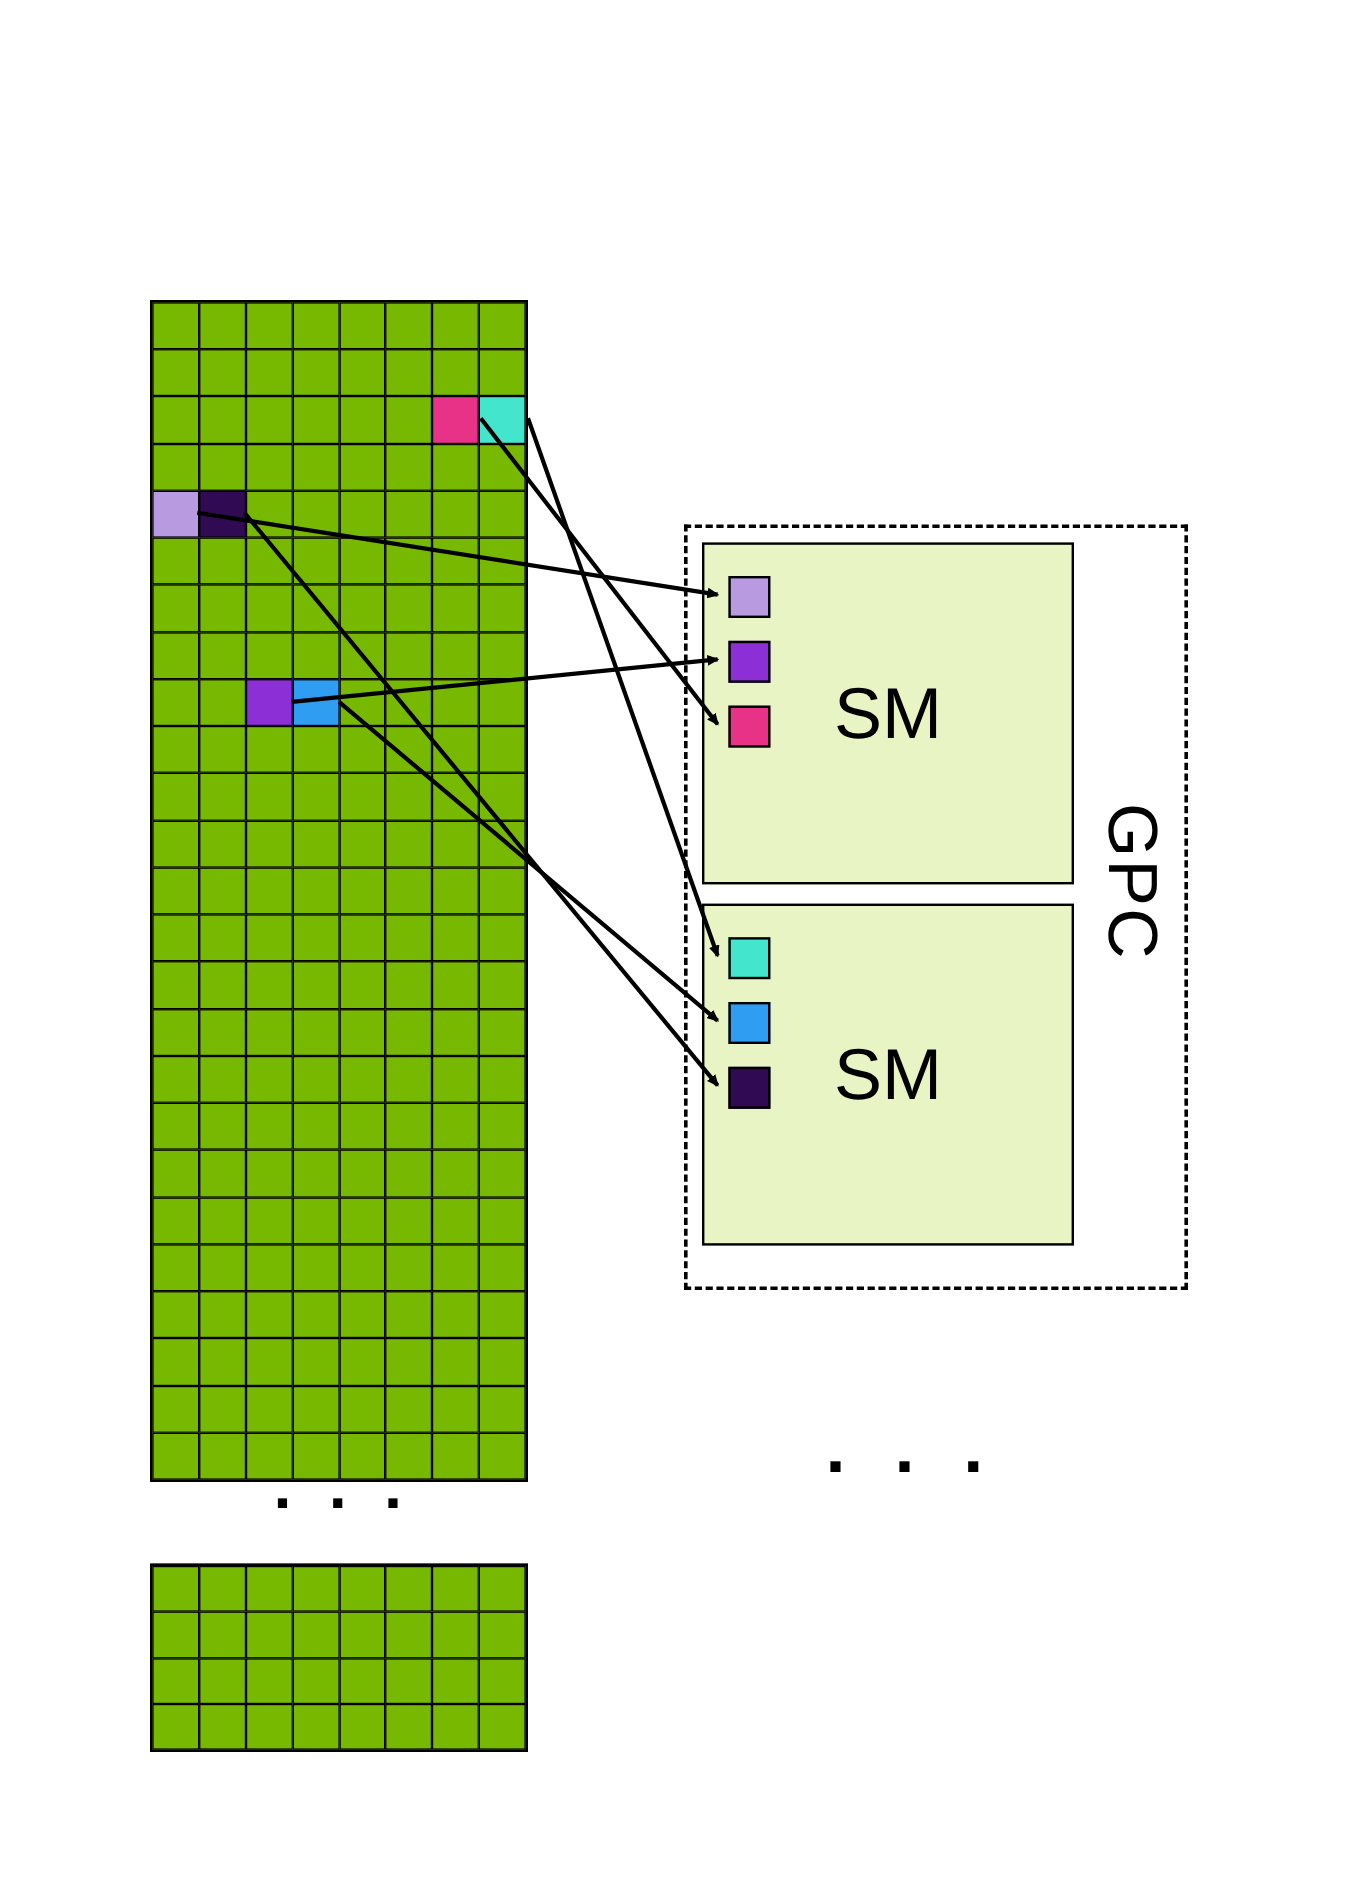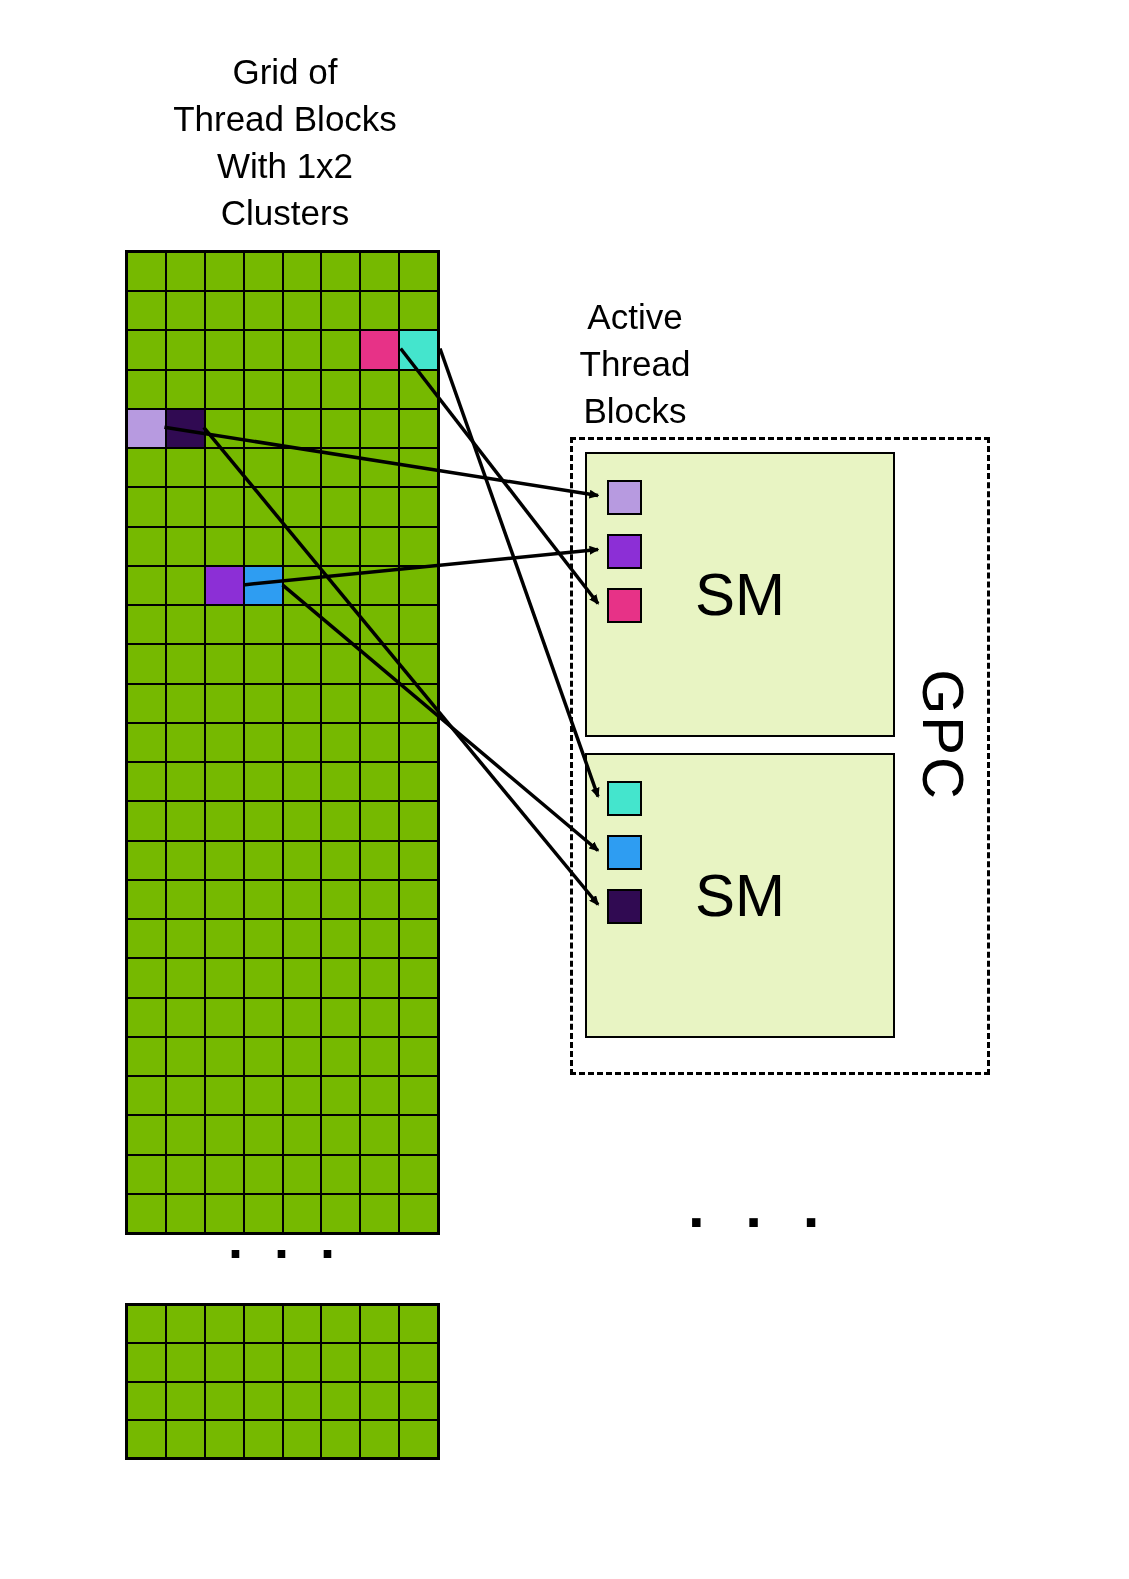--- a/index.html
+++ b/index.html
@@ -32,24 +32,20 @@
 
   .ellipsis { position: absolute; font-size: 54px; font-weight: bold; letter-spacing: 8px; }
   #grid-ellipsis { left: 228px; top: 1208px; }
   #gpc-ellipsis { left: 688px; top: 1172px; font-size: 60px; letter-spacing: 12px; }
 </style>
 </head>
 <body>
 
 <div id="canvas">
 
-  <div id="title" class="multiline">Grid of
-Thread Blocks
-With 1x2
-Clusters</div>
 
   <div id="main-grid" class="grid" style="grid-template-columns: repeat(8, 1fr); grid-template-rows: repeat(25, 1fr);">
       <div class="cell" style="background: rgb(118, 185, 0);"></div>
       <div class="cell" style="background: rgb(118, 185, 0);"></div>
       <div class="cell" style="background: rgb(118, 185, 0);"></div>
       <div class="cell" style="background: rgb(118, 185, 0);"></div>
       <div class="cell" style="background: rgb(118, 185, 0);"></div>
       <div class="cell" style="background: rgb(118, 185, 0);"></div>
       <div class="cell" style="background: rgb(118, 185, 0);"></div>
       <div class="cell" style="background: rgb(118, 185, 0);"></div>
@@ -240,23 +236,20 @@
       <div class="cell" style="background: rgb(118, 185, 0);"></div>
       <div class="cell" style="background: rgb(118, 185, 0);"></div>
       <div class="cell" style="background: rgb(118, 185, 0);"></div>
       <div class="cell" style="background: rgb(118, 185, 0);"></div>
       <div class="cell" style="background: rgb(118, 185, 0);"></div>
       <div class="cell" style="background: rgb(118, 185, 0);"></div>
       <div class="cell" style="background: rgb(118, 185, 0);"></div>
       <div class="cell" style="background: rgb(118, 185, 0);"></div>
     </div>
 
-  <div id="active-label" class="multiline">Active
-Thread
-Blocks</div>
 
   <div id="gpc-box"></div>
   <div id="gpc-label">GPC</div>
 
   <div id="sm1" class="sm-box" style="background: rgb(232, 244, 195);">
     <div class="sm-label">SM</div>
   <div class="slot" style="top: 26px; background: rgb(183, 154, 224);"></div>
       <div class="slot" style="top: 80px; background: rgb(140, 47, 214);"></div>
       <div class="slot" style="top: 134px; background: rgb(231, 50, 135);"></div>
     </div>

